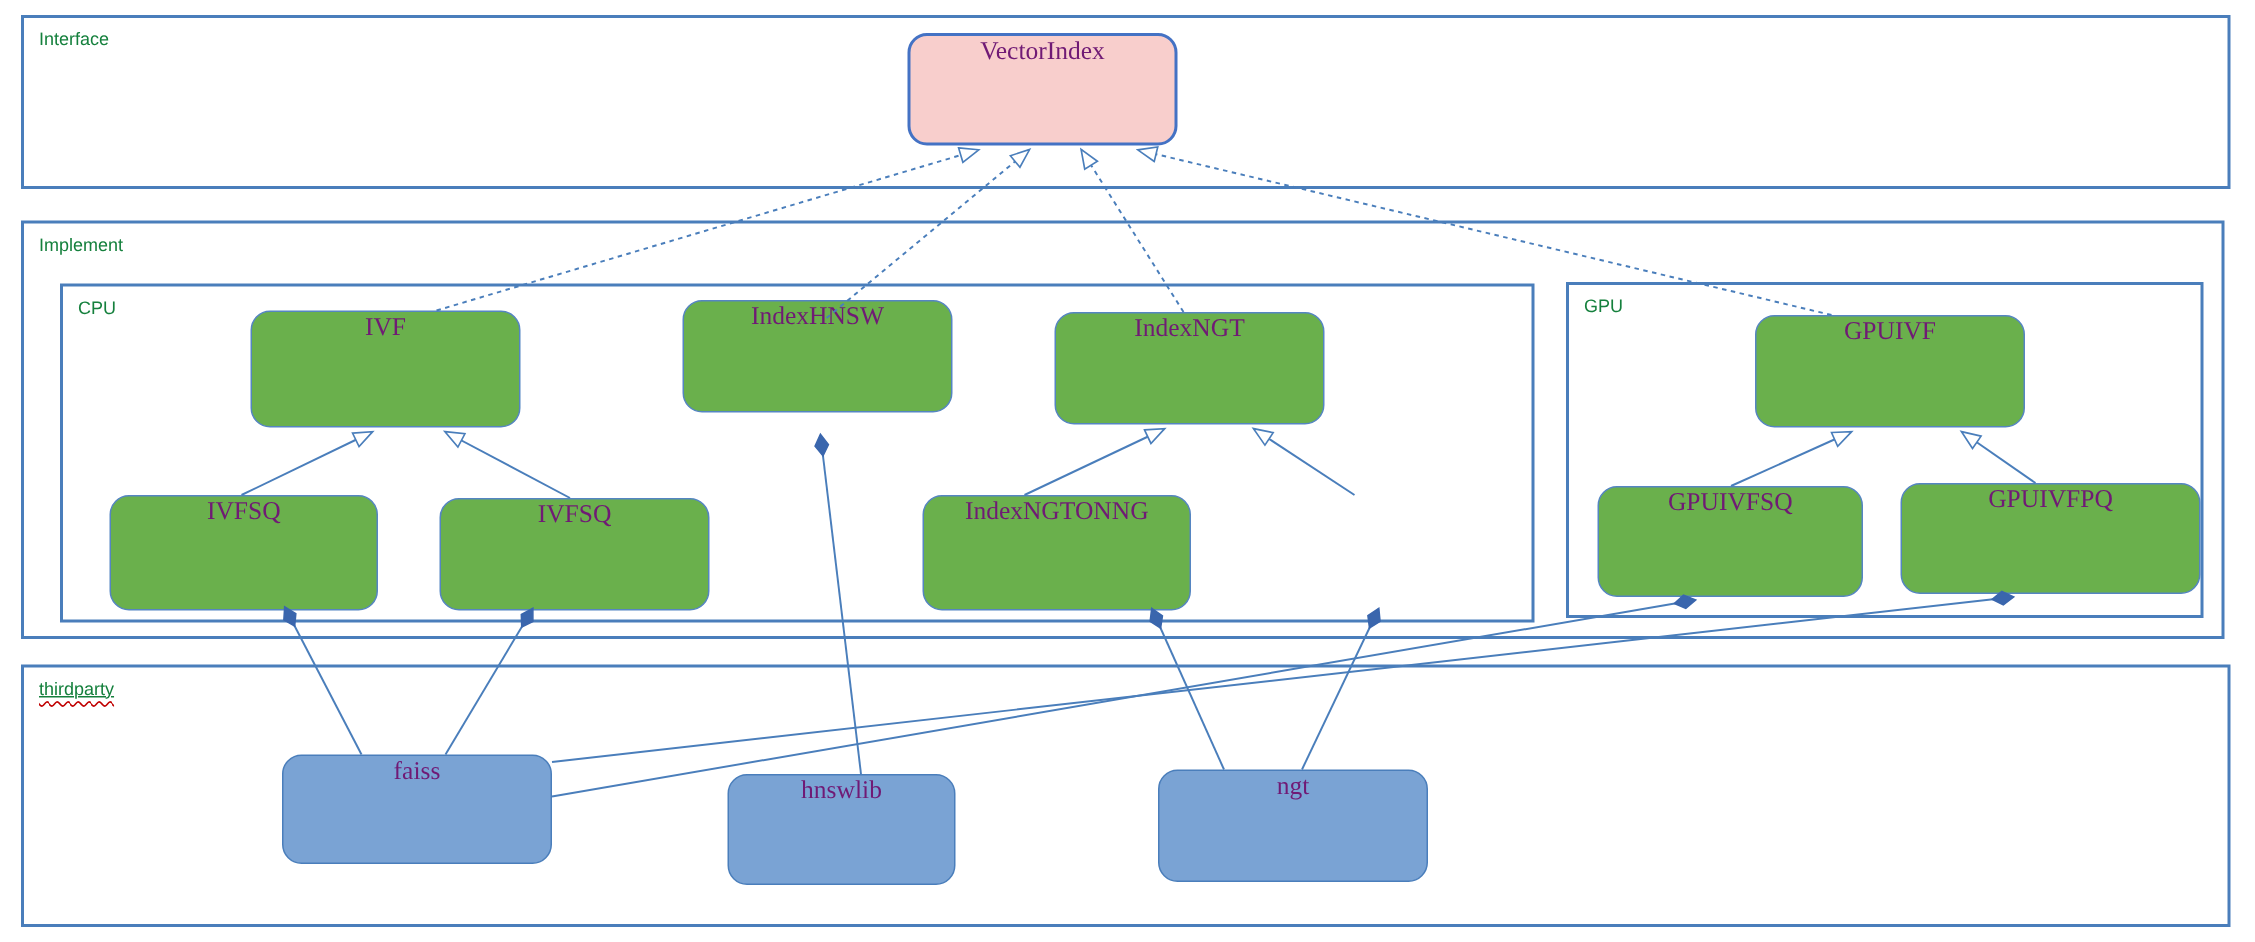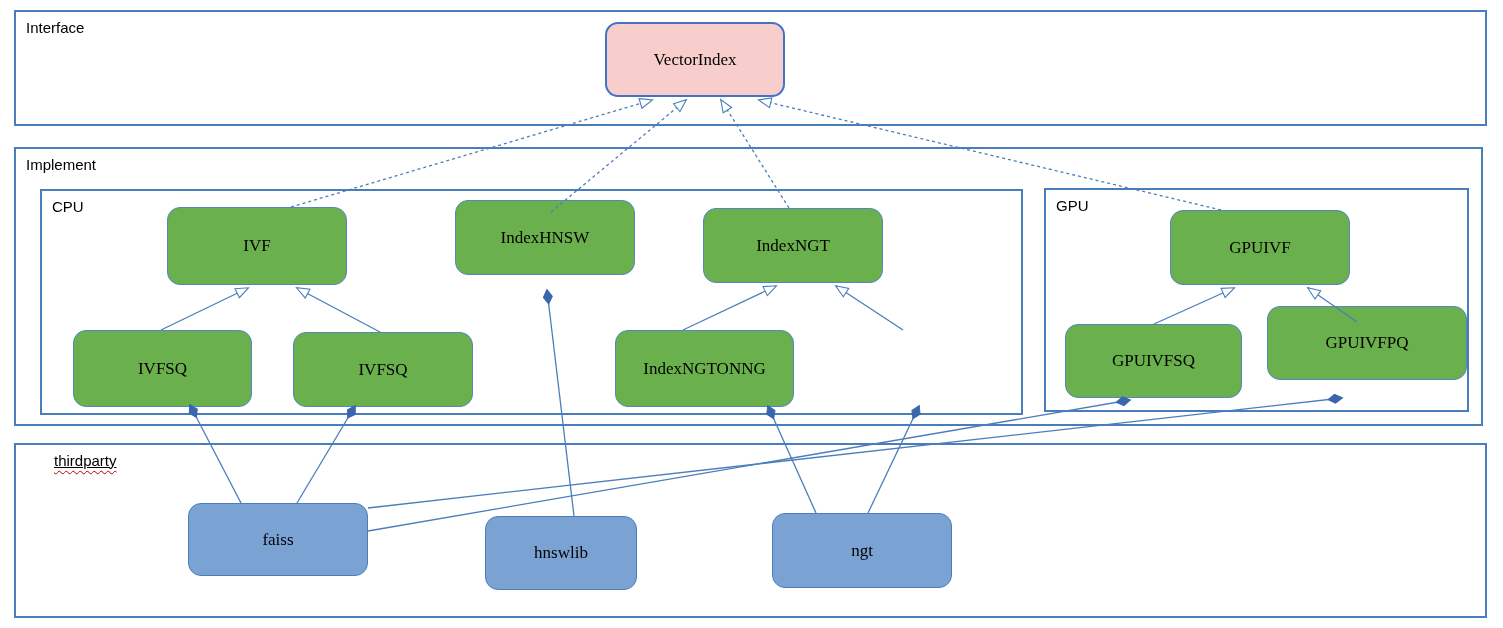--- a/index.html
+++ b/index.html
@@ -16,41 +16,39 @@
     box-sizing: border-box;
     border: 2px solid #4a7ebb;
     background: #ffffff;
     z-index: 1;
   }
   .container.inner { z-index: 2; border-width: 2px; }
   .clabel {
     position: absolute;
     top: 7px;
     left: 10px;
-    font-size: 15px;
-    color: #000000;
+    font-size: 12px;
+    color: #15803d;
     white-space: nowrap;
   }
   .underline-solid { text-decoration: underline; text-decoration-thickness: 1px; }
   .underline-wavy {
     text-decoration: underline wavy #c00000;
     text-decoration-thickness: 1px;
     text-underline-offset: 4px;
-    margin-left: 28px;
   }
   .node {
     position: absolute;
     box-sizing: border-box;
     display: flex;
-    align-items: center;
     justify-content: center;
     border-radius: 13px;
     font-family: "Liberation Serif", serif;
     font-size: 17px;
-    color: #000000;
+    color: #701a75;
     z-index: 3;
     text-align: center;
   }
   .node.pink  { background: #f8cecc; border: 2px solid #4472c4; }
   .node.green { background: #6ab04c; border: 1.4px solid #5585c2; }
   .node.blue  { background: #7aa3d4; border: 1.6px solid #4a7ebb; }
   svg.connectors {
     position: absolute;
     left: 0; top: 0;
     z-index: 5;
@@ -114,21 +112,21 @@
 
 
   <div class="node green" style="left:1170px; top:210px; width:180px; height:75px">
     <span>GPUIVF</span>
   </div>
 
   <div class="node green" style="left:1065px; top:324px; width:177px; height:74px">
     <span>GPUIVFSQ</span>
   </div>
 
-  <div class="node green" style="left:1267px; top:306px; width:200px; height:74px">
+  <div class="node green" style="left:1267px; top:322px; width:200px; height:74px">
     <span>GPUIVFPQ</span>
   </div>
 
   <div class="node blue" style="left:188px; top:503px; width:180px; height:73px">
     <span>faiss</span>
   </div>
 
   <div class="node blue" style="left:485px; top:516px; width:152px; height:74px">
     <span>hnswlib</span>
   </div>

